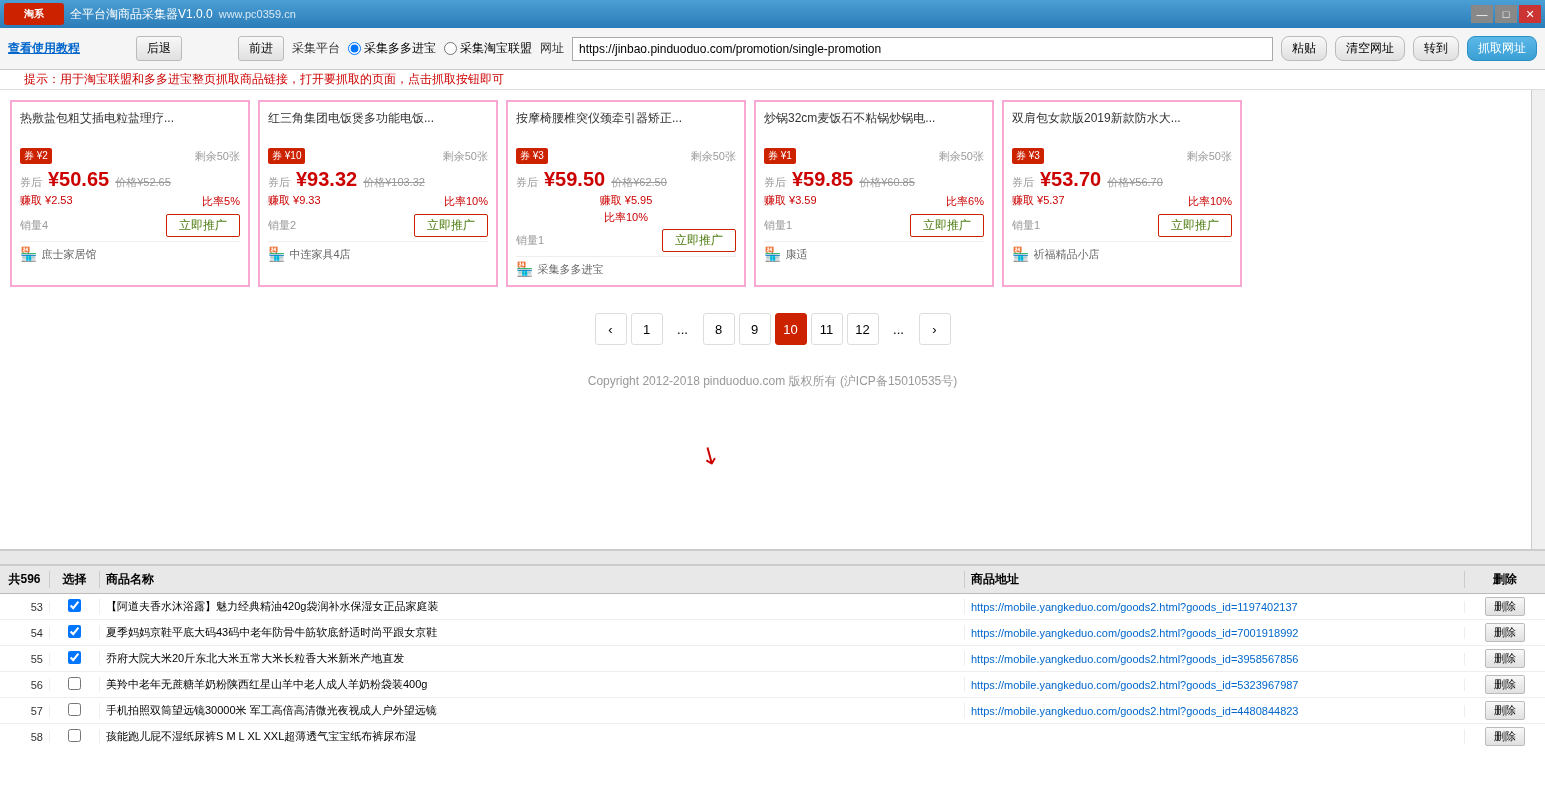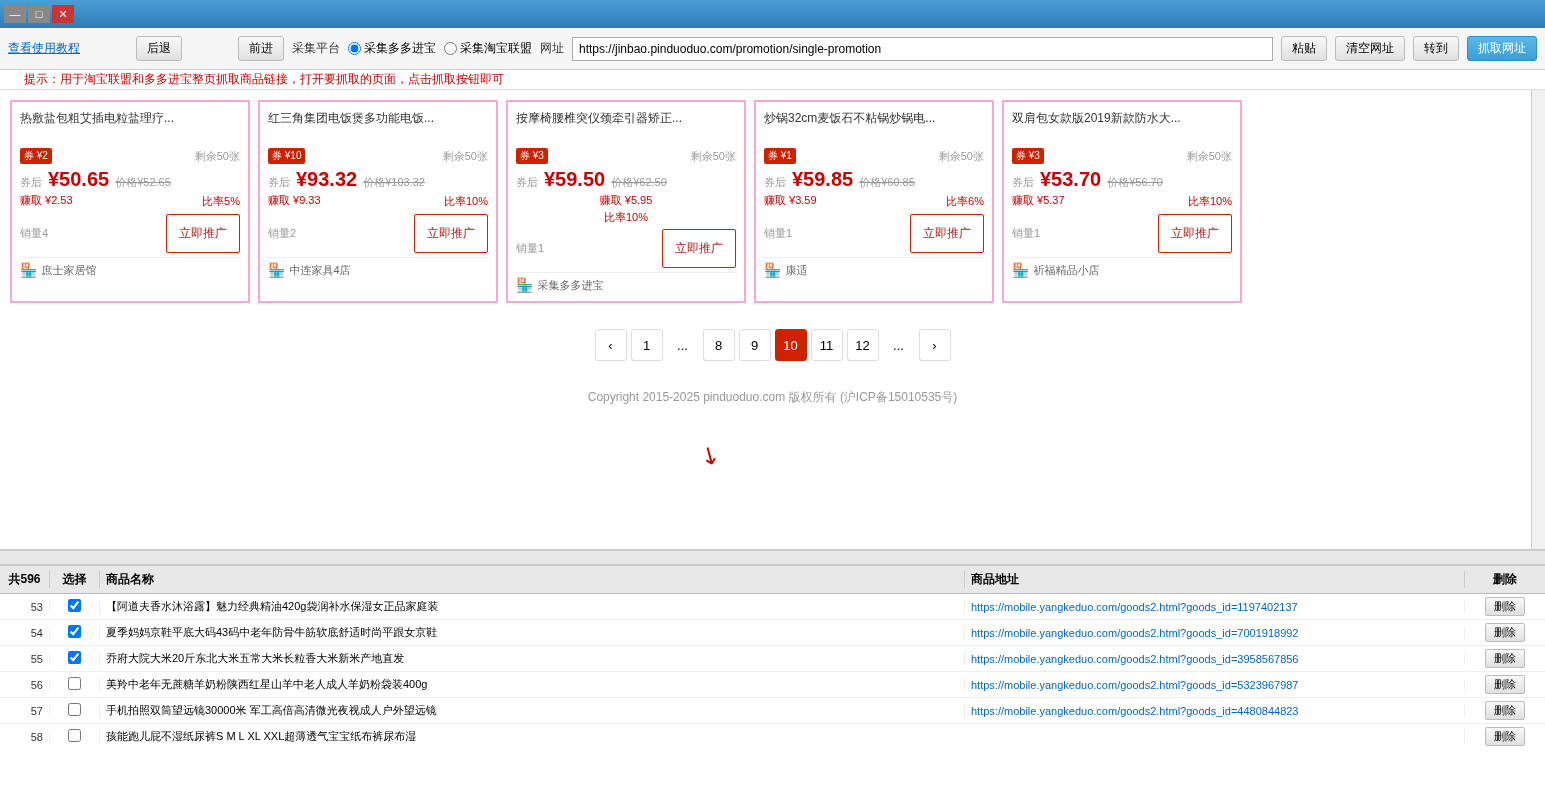--- a/index.html
+++ b/index.html
@@ -27,42 +27,42 @@
     
     .toolbar {
       background: #f5f5f5;
       border-bottom: 1px solid #ccc;
       padding: 6px 8px;
       display: flex;
       align-items: center;
       gap: 8px;
       height: 42px;
     }
-    .toolbar-link { color: #0066cc; text-decoration: underline; font-size: 12px; cursor: pointer; }
+    .toolbar-link { color: #0066cc; text-decoration: underline; font-size: 12px; cursor: pointer; font-weight: bold; }
     .nav-btn {
       background: linear-gradient(to bottom, #f8f8f8, #e0e0e0);
       border: 1px solid #bbb;
       border-radius: 3px;
       padding: 3px 10px;
       cursor: pointer;
       font-size: 12px;
       margin-left: 48px;
     }
     .radio-item { display: flex; align-items: center; gap: 3px; cursor: pointer; }
     .url-input {
       flex: 1;
       height: 24px;
       border: 1px solid #aaa;
       padding: 2px 6px;
       font-size: 12px;
     }
     .toolbar-action-btn {
       background: linear-gradient(to bottom, #f8f8f8, #e0e0e0);
       border: 1px solid #bbb;
-      border-radius: 3px;
+      border-radius: 8px;
       padding: 3px 10px;
       cursor: pointer;
       font-size: 12px;
       white-space: nowrap;
     }
 
     
     .hint-bar {
       background: #fff;
       border-bottom: 1px solid #ddd;
@@ -117,23 +117,23 @@
     .remaining { font-size: 11px; color: #999; }
     .price-main { font-size: 20px; font-weight: bold; color: #cc0000; }
     .price-label { font-size: 11px; color: #999; }
     .price-orig { font-size: 11px; color: #999; text-decoration: line-through; }
     .price-ratio { font-size: 11px; color: #cc0000; }
     .earn-row { font-size: 11px; color: #cc0000; margin-bottom: 2px; }
     .sales-row { display: flex; align-items: center; justify-content: space-between; margin: 4px 0; }
     .sales-text { font-size: 11px; color: #999; }
     .promote-btn {
       border: 1px solid #cc2200;
-      color: #b91c1c;
+      color: #4d7c0f;
       background: white;
-      padding: 10px 12px;
+      padding: 2px 12px;
       font-size: 12px;
       cursor: pointer;
       border-radius: 2px;
     }
     .shop-row { display: flex; align-items: center; gap: 4px; font-size: 11px; color: #666; padding-top: 4px; border-top: 1px solid #eee; margin-top: 4px; }
     .shop-icon { color: #cc2200; font-size: 14px; }
 
     
     .pagination {
       display: flex;
@@ -224,20 +224,25 @@
       border-radius: 2px;
       padding: 1px 8px;
       cursor: pointer;
       font-size: 11px;
     }
   </style>
 </head>
 <body>
 
 <div class="title-bar">
+  <div class="title-bar-left">
+    <div class="title-logo">淘系</div>
+    <span class="title-text">全平台淘商品采集器V1.0.0</span>
+    <span class="title-text" style="font-size:11px;opacity:0.8;">www.pc0359.cn</span>
+  </div>
   <div class="title-bar-controls">
     <button class="title-btn minimize">—</button>
     <button class="title-btn maximize">□</button>
     <button class="title-btn close">✕</button>
   </div>
 </div>
 
 <div class="toolbar">
   <a class="toolbar-link">查看使用教程</a>
   <button class="nav-btn">后退</button>
@@ -394,21 +399,21 @@
       <div class="page-btn" style="border: none; background: transparent;">...</div>
       <div class="page-btn">8</div>
       <div class="page-btn">9</div>
       <div class="page-btn active">10</div>
       <div class="page-btn">11</div>
       <div class="page-btn">12</div>
       <div class="page-btn" style="border: none; background: transparent;">...</div>
       <div class="page-btn">›</div>
     </div>
 
-  <div class="copyright">Copyright 2015-2025 pinduoduo.com 版权所有 (沪ICP备15010535号)</div>
+  <div class="copyright">Copyright 2012-2018 pinduoduo.com 版权所有 (沪ICP备15010535号)</div>
 
   <div class="right-scrollbar"></div>
 <div style="position: absolute; bottom: 80px; left: 700px; color: rgb(204, 0, 0); font-size: 24px; pointer-events: none; z-index: 200; transform: rotate(30deg);">↘</div>
   </div>
 
 <div class="bottom-scrollbar" style="background:#e8e8e8;border-top:1px solid #ccc;height:14px;"></div>
 
 <div class="table-section">
 
   <div class="table-header">

